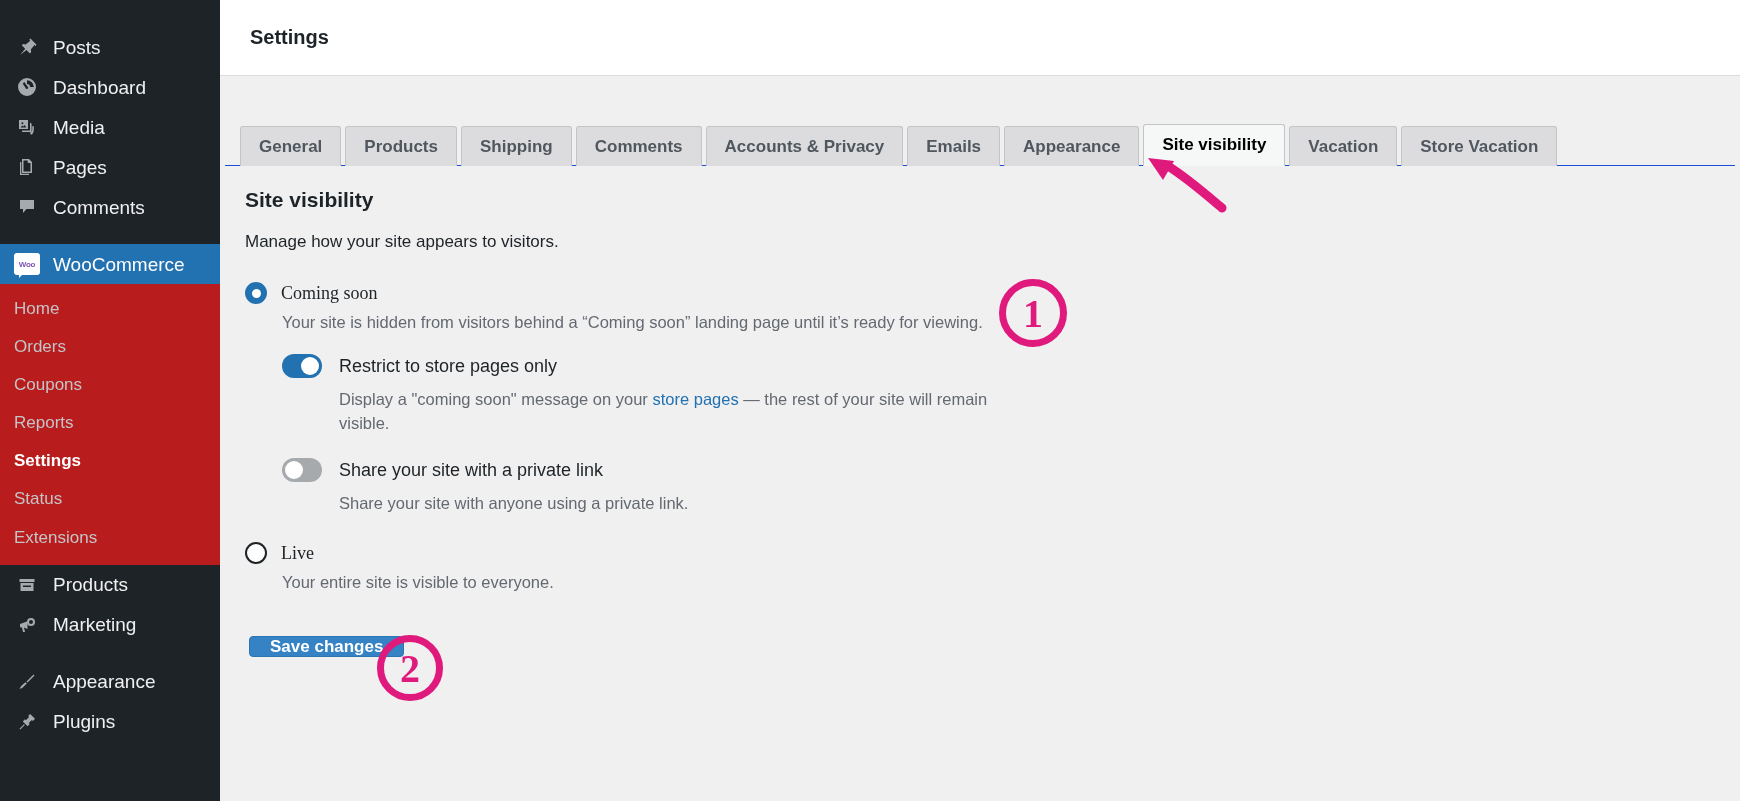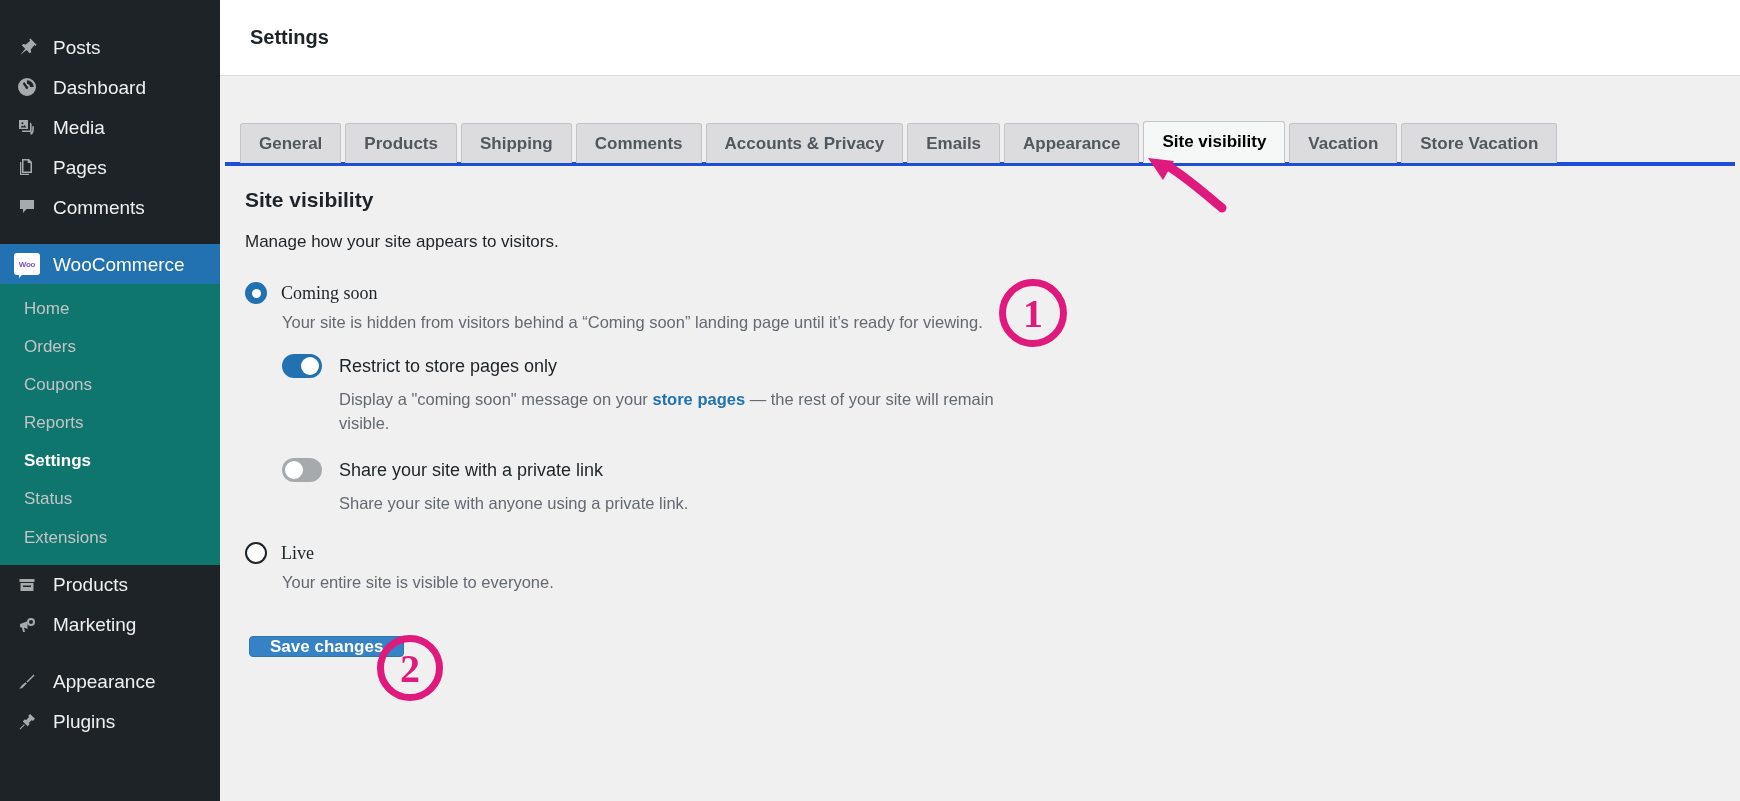--- a/index.html
+++ b/index.html
@@ -48,21 +48,21 @@
     font-size: 8px; font-weight: bold; color: #7f54b3;
     letter-spacing: -0.3px; position: relative;
   }
   .woo-badge::after {
     content: ""; position: absolute; left: 5px; bottom: -3px;
     width: 0; height: 0;
     border-left: 4px solid #fff; border-top: 4px solid #fff;
     border-right: 4px solid transparent; border-bottom: 4px solid transparent;
   }
 
-  #submenu { background: #0f766e; padding: 6px 0 8px 10px; }
+  #submenu { background: #b91c1c; padding: 6px 0 8px 0; }
   .submenu-item {
     display: block; padding: 8px 0 8px 14px;
     font-size: 17px; color: #c3c4c7; line-height: 1.3;
   }
   .submenu-item.current { color: #fff; font-weight: 700; }
 
   
   #topbar {
     position: absolute; left: 220px; top: 0; width: 1520px; height: 76px;
     background: #fff; border-bottom: 1px solid #dcdcde;
@@ -75,21 +75,21 @@
   
   #content {
     position: absolute; left: 220px; top: 76px;
     width: 1520px; height: 725px; background: #f0f0f1;
   }
 
   
   #tabnav {
     position: absolute; left: 5px; top: 48px;
     width: 1510px; height: 42px;
-    border-bottom: 4px solid #1d4ed8;
+    border-bottom: 1px solid #1d4ed8;
     display: flex; align-items: flex-end; padding-left: 15px;
   }
   .tab {
     height: 40px; padding: 0 18px;
     display: flex; align-items: center;
     font-size: 17px; font-weight: bold; color: #50575e;
     background: #dcdcde; border: 1px solid #c3c4c7;
     border-bottom: none; margin-right: 4px;
     border-top-left-radius: 3px; border-top-right-radius: 3px;
     white-space: nowrap; position: relative; top: 1px;
@@ -143,21 +143,21 @@
   }
   .toggle.on { background: #2271b1; }
   .toggle.on::after { left: 19px; }
   .toggle-label {
     margin-left: 17px; font-size: 18px; color: #1d2327; line-height: 1;
   }
   .toggle-help {
     margin: 10px 0 0 57px; font-size: 16.5px; color: #646970;
     max-width: 672px; line-height: 1.45;
   }
-  .toggle-help a { color: #2271b1; text-decoration: none; font-weight: 700; }
+  .toggle-help a { color: #2271b1; text-decoration: none; font-weight: 400; }
 
   
   #save-row { margin: 44px 0 0 24px; }
   #save-button {
     display: inline-block; padding: 1px 20px;
     background: #3582c4; color: #fff;
     font-size: 17px; font-weight: 700;
     border: 1px solid #2e74b0; border-radius: 4px;
     cursor: pointer; line-height: 1;
   }

